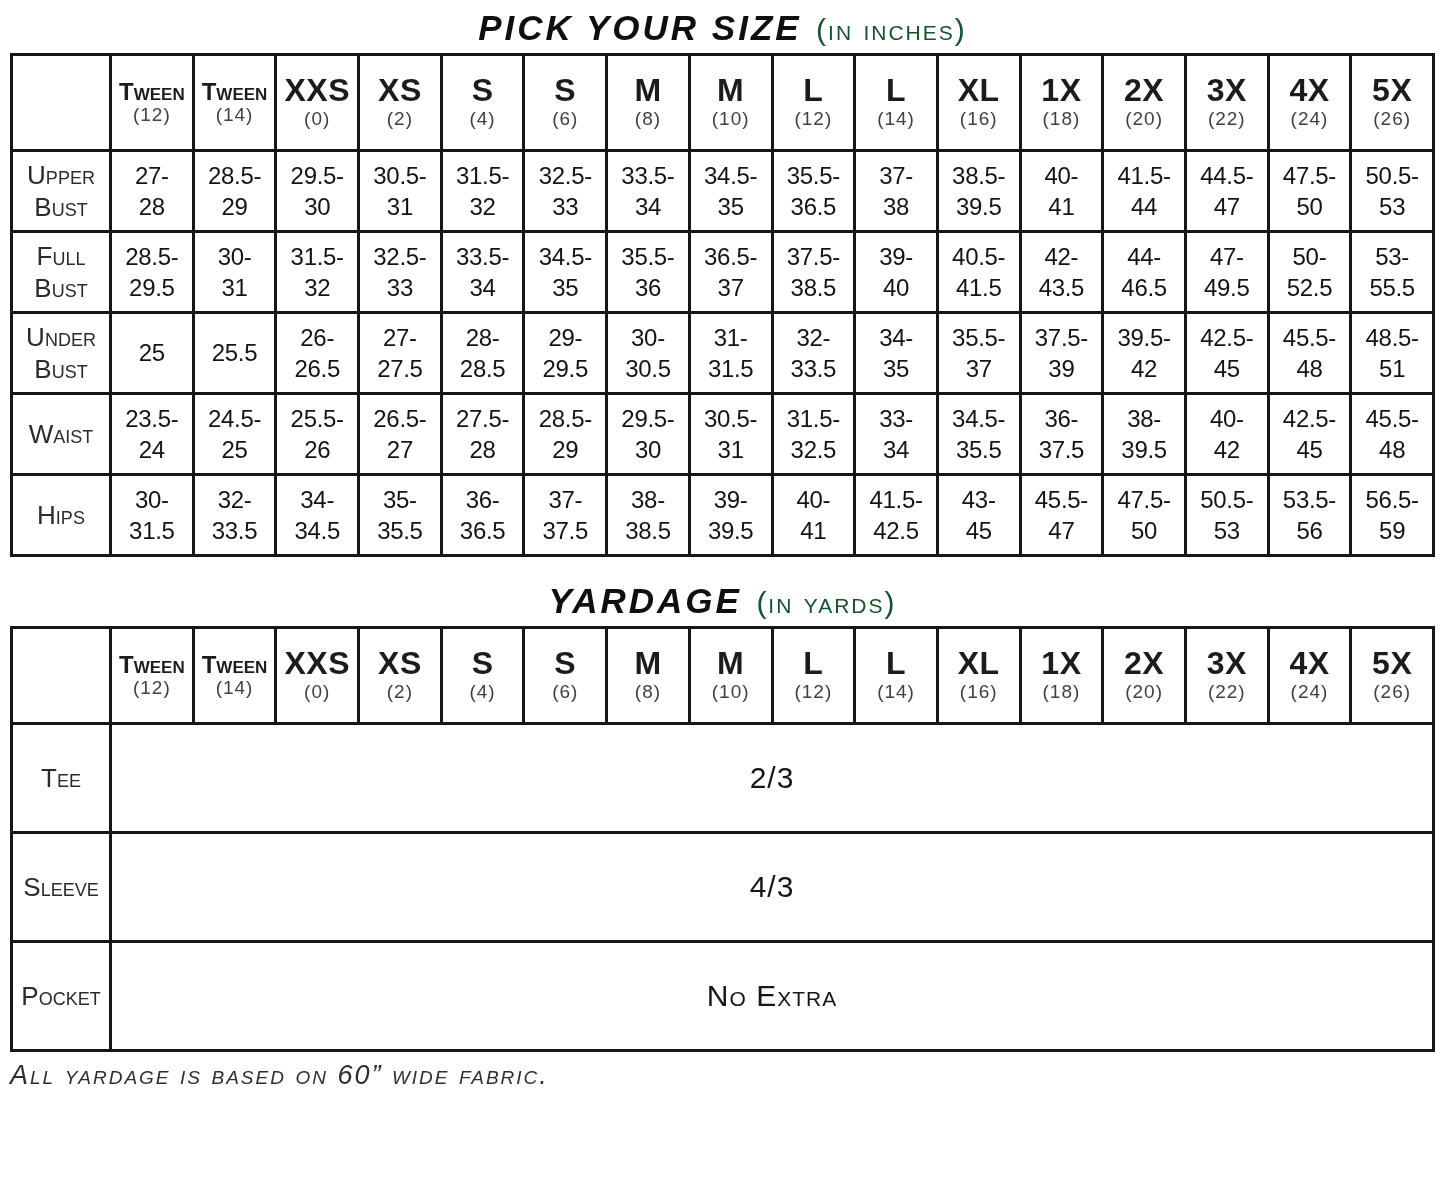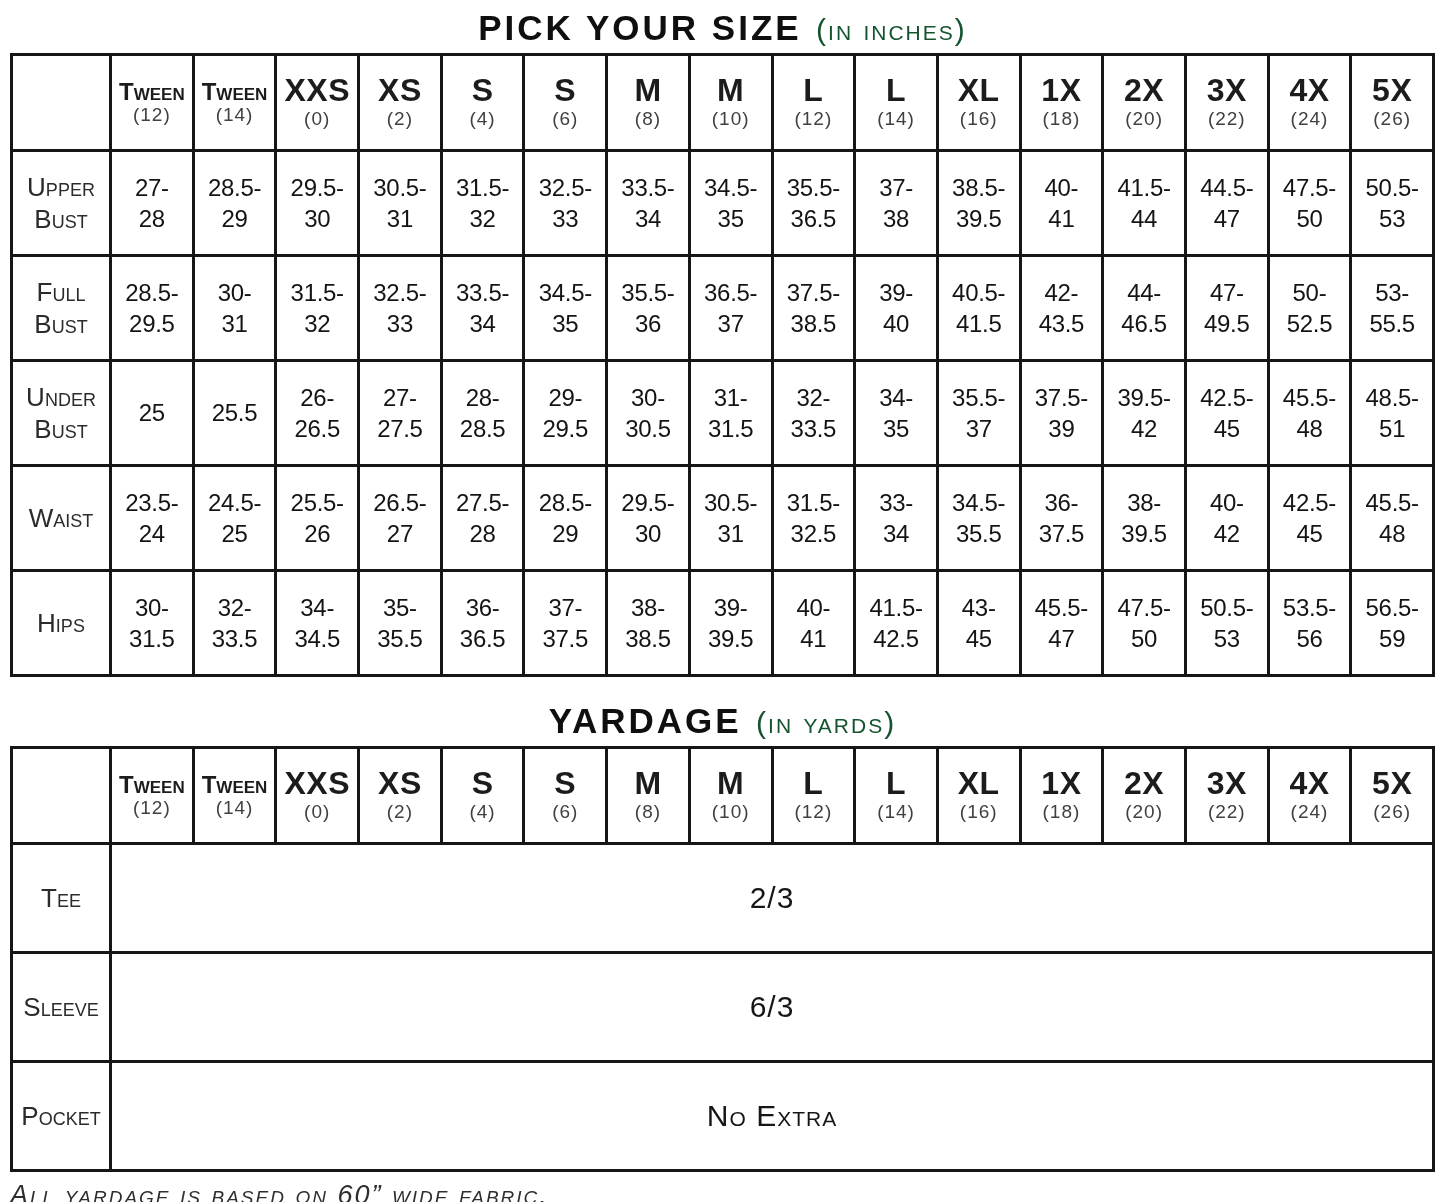--- a/index.html
+++ b/index.html
@@ -5,30 +5,30 @@
   * { box-sizing: border-box; }
   html, body { margin: 0; padding: 0; }
   body {
     width: 1445px; height: 1202px; background: #ffffff;
     font-family: "Liberation Sans", "DejaVu Sans", sans-serif;
     color: #1b1b1b; overflow: hidden;
   }
   .page { padding: 6px 10px 0; }
 
   .chart-title { text-align: center; margin: 2px 0 5px; white-space: nowrap; }
-  .t-main { font-weight: bold; font-size: 35px; letter-spacing: 3px; color: #0f0f0f; }
+  .t-main { font-weight: bold; font-size: 35px; letter-spacing: 3px; color: #0f0f0f; font-style: italic; }
   .t-sub  { font-variant: small-caps; font-size: 30px; color: #14532d; margin-left: 10px; letter-spacing: 2px; font-weight: normal; }
 
   table.grid { border-collapse: collapse; table-layout: fixed; width: 1425px; margin: 0 auto; }
   .grid th, .grid td {
     border: 3px solid #161616; text-align: center; vertical-align: middle; padding: 0;
     overflow: hidden;
   }
   .size-grid    thead tr { height: 96px; }
-  .size-grid    tbody tr { height: 105px; }
+  .size-grid    tbody tr { height: 81px; }
   .yardage-grid thead tr { height: 96px; }
   .yardage-grid tbody tr { height: 109px; }
 
   .size-name { font-size: 32px; font-variant: small-caps; font-weight: bold; color: #1c1c1c; line-height: 1.05; letter-spacing: 0.5px; }
   th.long .size-name { font-size: 24px; letter-spacing: 0; }
   .size-num  { font-size: 19px; color: #404040; line-height: 1.2; letter-spacing: 1px; font-weight: normal; }
 
   th.row-label {
     font-variant: small-caps; font-weight: normal; font-size: 26px;
     color: #2b2b2b; line-height: 1.25; padding: 0 4px;
@@ -335,21 +335,21 @@
           </th>
         </tr>
       </thead>
     <tbody id="yardage-body">
         <tr>
           <th class="row-label">Tee</th>
           <td class="yardage-value" colspan="16">2/3</td>
         </tr>
         <tr>
           <th class="row-label">Sleeve</th>
-          <td class="yardage-value" colspan="16">6/3</td>
+          <td class="yardage-value" colspan="16">4/3</td>
         </tr>
         <tr>
           <th class="row-label">Pocket</th>
           <td class="yardage-value" colspan="16">No Extra</td>
         </tr>
       </tbody>
   </table>
 
   <div class="footer-note">All yardage is based on 60” wide fabric.</div>
 

